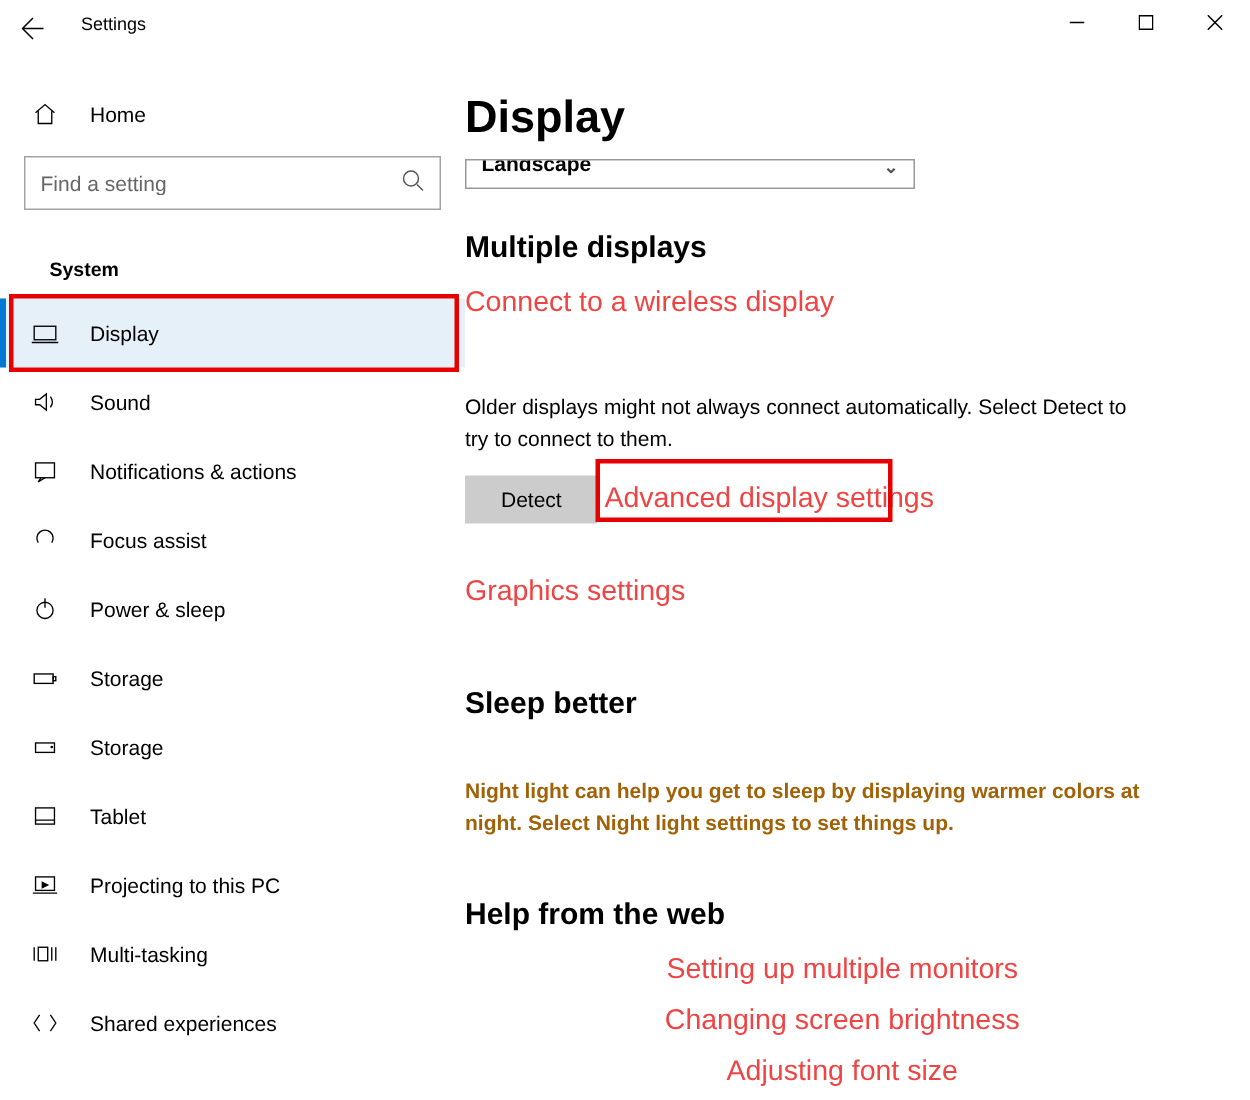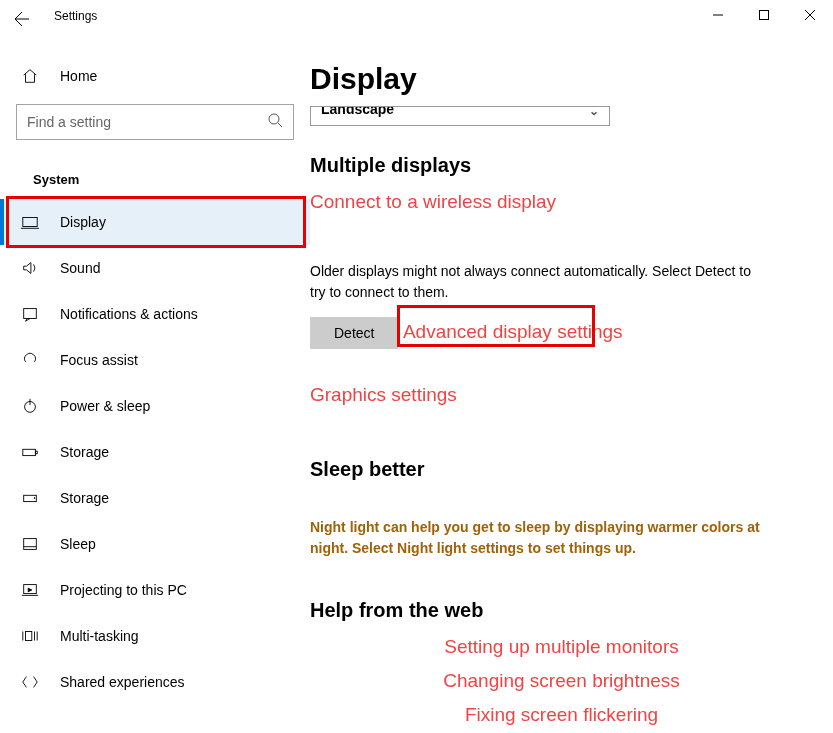--- a/index.html
+++ b/index.html
@@ -335,21 +335,21 @@
         <span class="label">Storage</span>
       </div>
 
       <div class="nav-item">
         <span class="icon">
             <svg width="18" height="18" viewBox="0 0 20 20" fill="none" stroke="black" stroke-width="1">
               <rect x="3" y="4" width="14" height="12"></rect>
               <line x1="3" y1="13" x2="17" y2="13"></line>
             </svg>
           </span>
-        <span class="label">Sleep</span>
+        <span class="label">Tablet</span>
       </div>
 
       <div class="nav-item">
         <span class="icon">
             <svg width="18" height="18" viewBox="0 0 20 20" fill="none" stroke="black" stroke-width="1">
               <rect x="3" y="4" width="14" height="10"></rect>
               <path d="M8 8 L12 10 L8 12 Z" fill="black"></path>
               <line x1="1" y1="16" x2="19" y2="16"></line>
             </svg>
           </span>
@@ -405,18 +405,17 @@
     <div class="section">
       <div class="section-title">Sleep better</div>
       <p class="para gray">Night light can help you get to sleep by displaying warmer colors at night. Select Night light settings to set things up.</p>
     </div>
 
     <div class="section">
       <div class="section-title">Help from the web</div>
       <div class="link-block">
         <a class="link">Setting up multiple monitors</a>
         <a class="link">Changing screen brightness</a>
-        <a class="link">Fixing screen flickering</a>
         <a class="link">Adjusting font size</a>
       </div>
     </div>
   </div>
 </div>
 
 </body></html>

